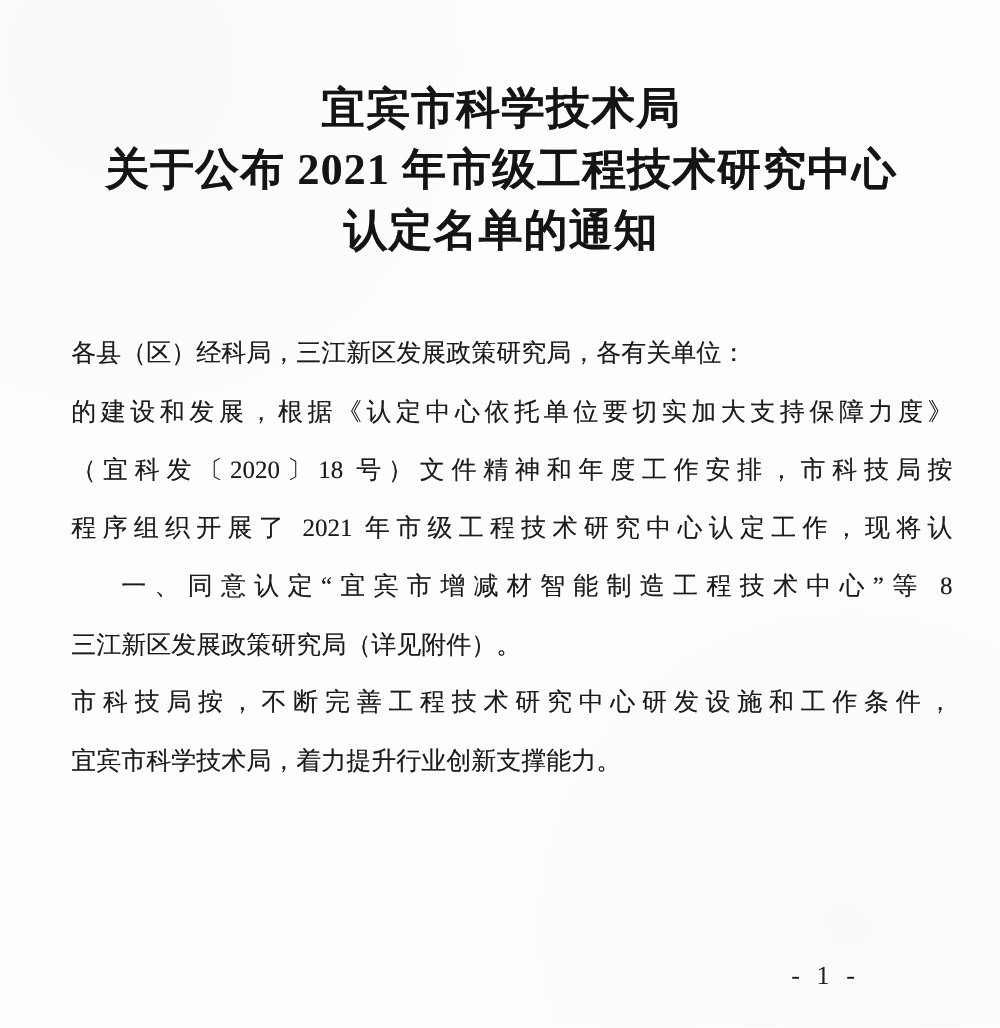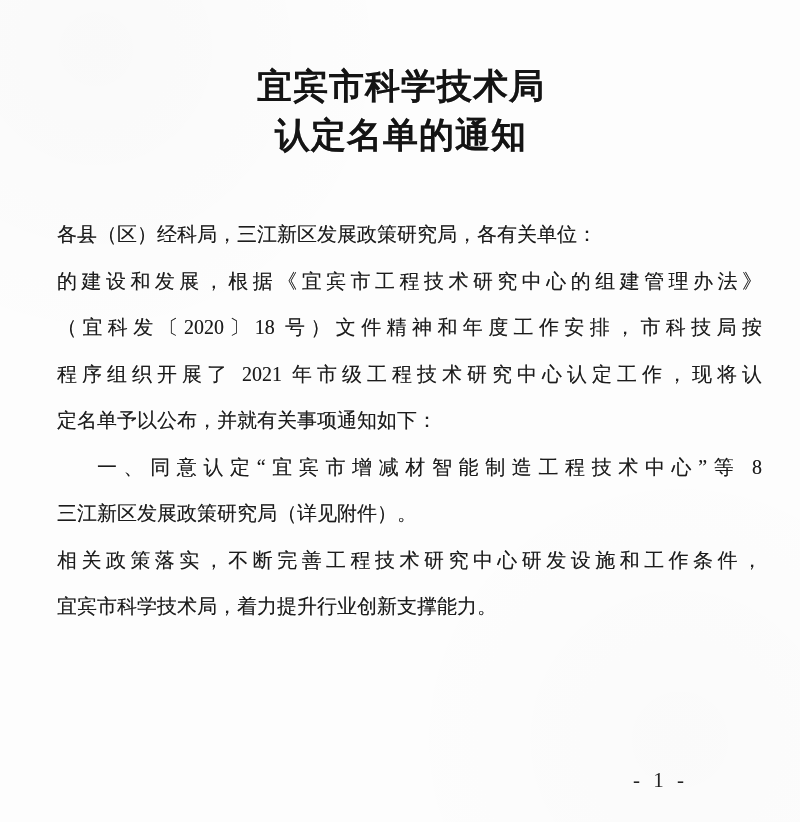--- a/index.html
+++ b/index.html
@@ -65,30 +65,30 @@
     color: #222;
   }
 </style>
 </head>
 <body>
 
 <div class="page">
 
   <header class="doc-title">
     <div class="t-line">宜宾市科学技术局</div>
+    <div class="t-line">关于公布 2021 年市级工程技术研究中心</div>
     <div class="t-line">认定名单的通知</div>
   </header>
 
   <main class="doc-body">
     <p class="line">各县（区）经科局，三江新区发展政策研究局，各有关单位：</p>
-    <p class="line fill">的建设和发展，根据《宜宾市工程技术研究中心的组建管理办法》</p>
+    <p class="line fill">的建设和发展，根据《认定中心依托单位要切实加大支持保障力度》</p>
     <p class="line fill">（宜科发〔2020〕18 号）文件精神和年度工作安排，市科技局按</p>
     <p class="line fill">程序组织开展了 2021 年市级工程技术研究中心认定工作，现将认</p>
-    <p class="line">定名单予以公布，并就有关事项通知如下：</p>
     <p class="line indent fill">一、同意认定“宜宾市增减材智能制造工程技术中心”等 8</p>
     <p class="line">三江新区发展政策研究局（详见附件）。</p>
-    <p class="line fill">相关政策落实，不断完善工程技术研究中心研发设施和工作条件，</p>
+    <p class="line fill">市科技局按，不断完善工程技术研究中心研发设施和工作条件，</p>
     <p class="line">宜宾市科学技术局，着力提升行业创新支撑能力。</p>
   </main>
 
   <div class="page-number">- 1 -</div>
 
 </div>
 
 </body></html>

